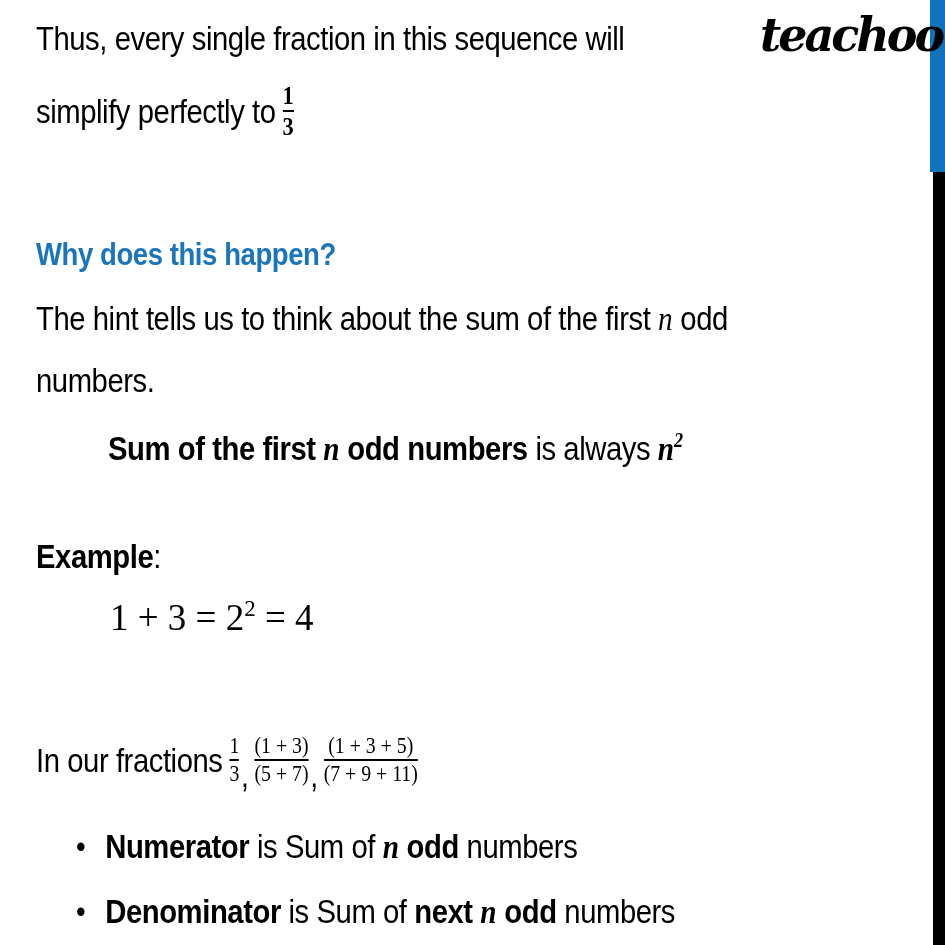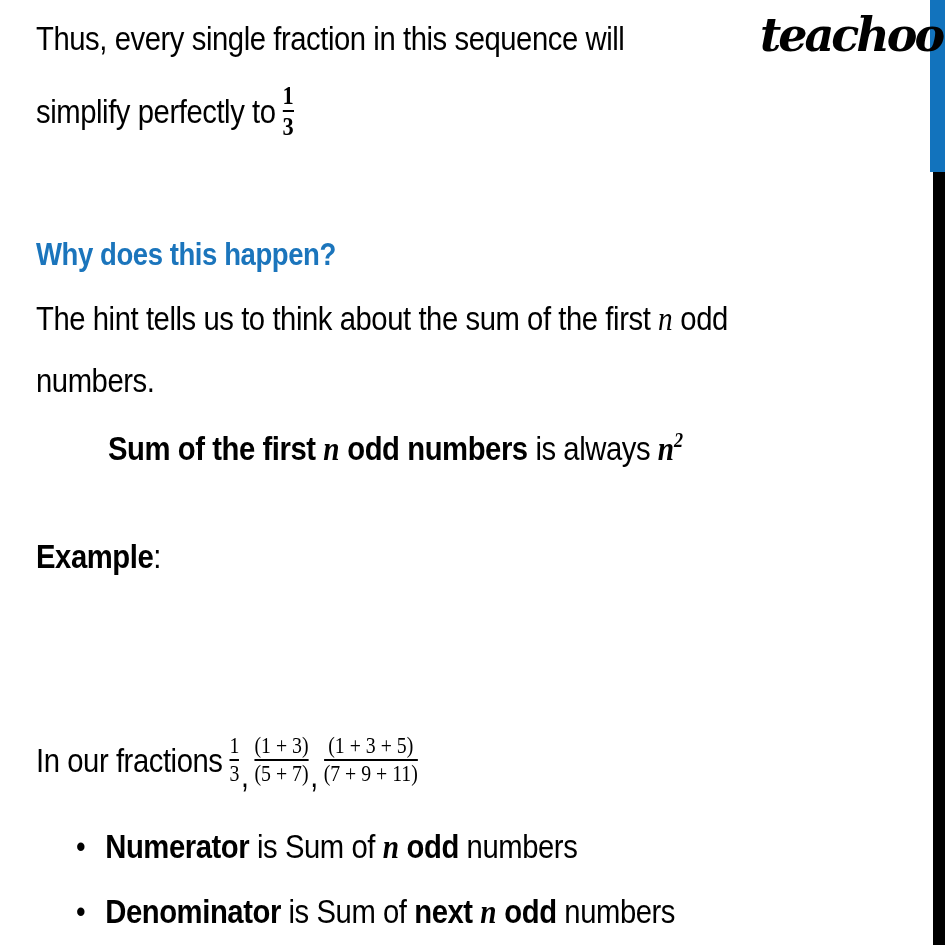--- a/index.html
+++ b/index.html
@@ -67,20 +67,21 @@
   <div class="abs sans cond heading hd">Why does this happen?</div>
 
   <div class="abs sans cond h1"><span>The hint tells us to think about the sum of the first </span><span class="mi">n</span><span> odd</span></div>
 
   <div class="abs sans cond h2">numbers.</div>
 
   <div class="abs sans cond sum"><span class="b">Sum of the first </span><span class="mi b">n</span><span class="b"> odd numbers</span><span> is always </span><span class="mi b">n</span><span class="mi b sup">2</span></div>
 
   <div class="abs sans cond ex"><span class="b">Example</span><span>:</span></div>
 
+  <div class="abs serif-eq eq"><span>1 + 3 = 2</span><span class="sup">2</span><span> = 4</span></div>
 
   <div class="abs sans cond fr row">
       <span>In our fractions</span>
       <span class="frac frac-sm gap">
         <span class="num">1</span>
         <span class="den">3</span>
       </span>
       <span class="comma">,</span>
       <span class="frac frac-sm">
         <span class="num">(1 + 3)</span>

